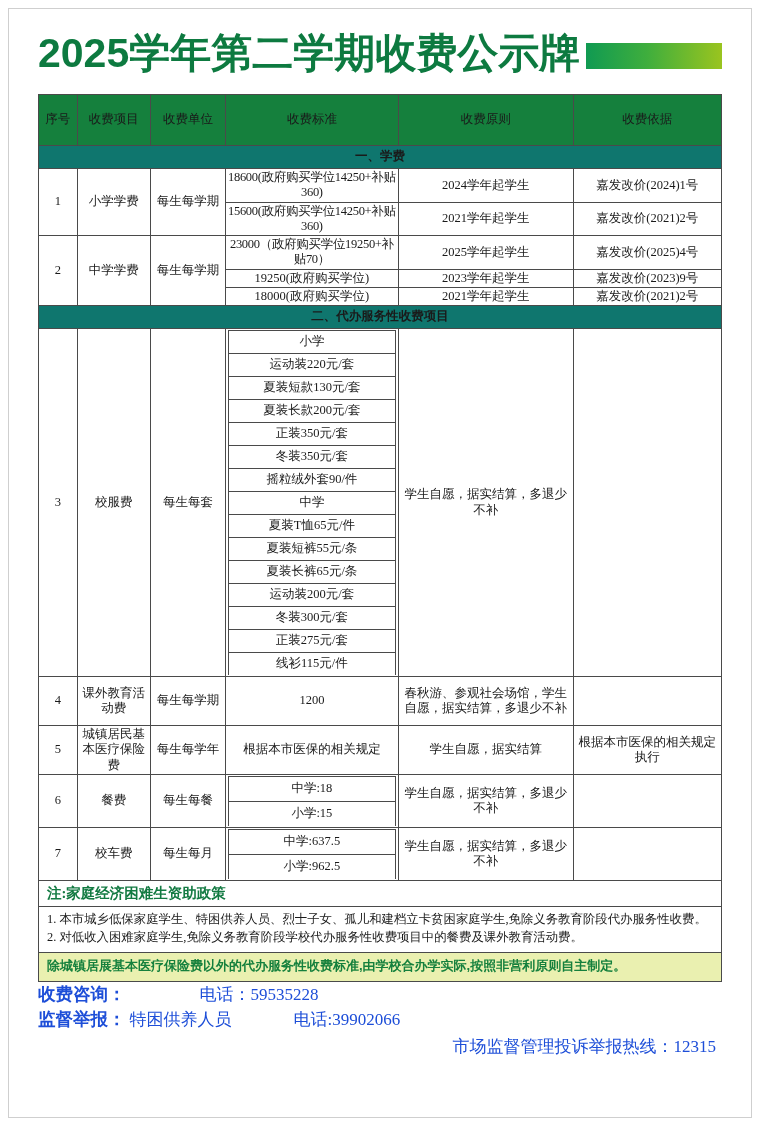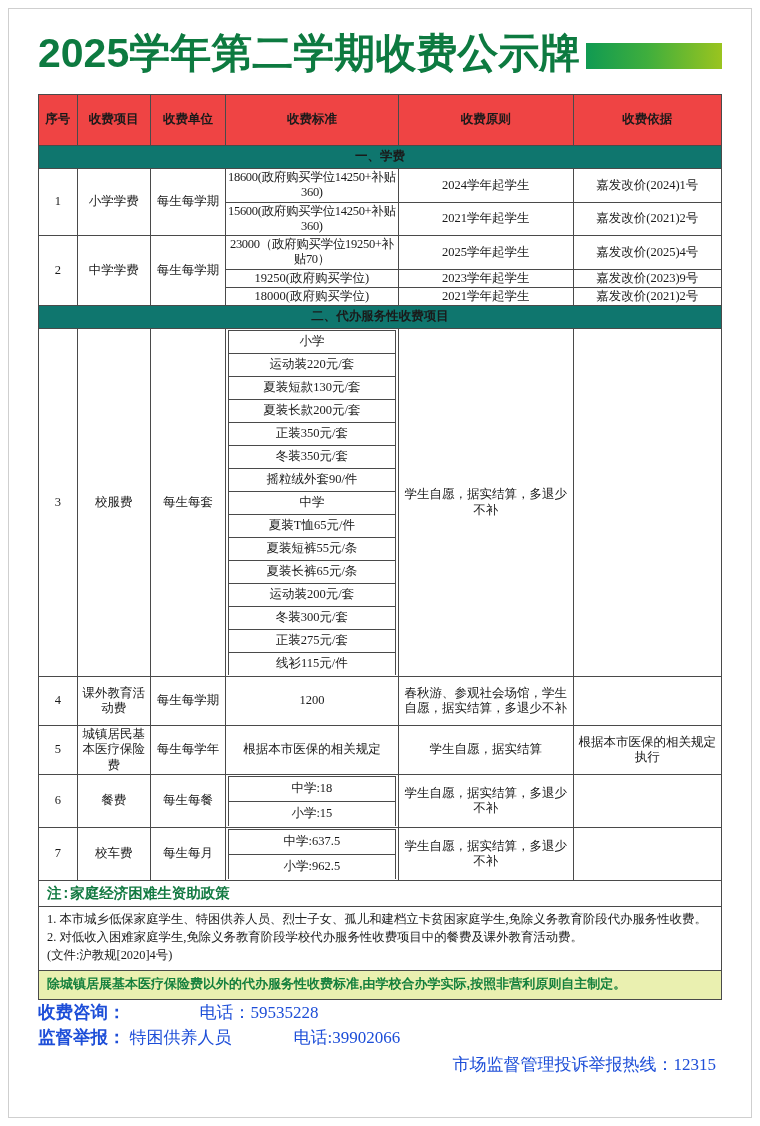--- a/index.html
+++ b/index.html
@@ -65,23 +65,23 @@
     border:1px solid #4a4a4a;
     padding:1px 2px;
     text-align:center;
     vertical-align:middle;
     font-size:12.5px;
     line-height:1.22;
     color:#1a1a1a;
     word-break:break-all;
   }
   thead th{
-    background:#ef4444;
+    background:#15803d;
     font-family:"Liberation Sans","DejaVu Sans",sans-serif;
-    font-weight:bold;
+    font-weight:normal;
     font-size:15px;
     line-height:1.15;
     height:48px;
     color:#111;
   }
   .sec-row td{
     text-align:left;
     font-family:"Liberation Sans","DejaVu Sans",sans-serif;
     font-weight:bold;
     font-size:14.5px;
@@ -119,21 +119,21 @@
     height:20px;
     text-align:center;
   }
   .sub tr:last-child td{border-bottom:0;}
   td.nopad{padding:0;}
 
   
   .notes-head{
     border:1px solid #4a4a4a;
     border-top:0;
-    font-family:Liberation Mono, monospace;
+    font-family:Liberation Serif, serif;
     font-weight:bold;
     font-size:14.5px;
     color:#137a42;
     padding:3px 8px;
     box-sizing:border-box;
   }
   .notes-body{
     border:1px solid #4a4a4a;
     border-top:0;
     padding:4px 8px 5px 8px;
@@ -373,21 +373,20 @@
           <td class="prin">学生自愿，据实结算，多退少不补</td>
           <td class="base"></td>
         </tr>
       </tbody>
     </table>
 
     <div class="notes-head">注:家庭经济困难生资助政策</div>
     <div class="notes-body">
       <p>1. 本市城乡低保家庭学生、特困供养人员、烈士子女、孤儿和建档立卡贫困家庭学生,免除义务教育阶段代办服务性收费。</p>
       <p>2. 对低收入困难家庭学生,免除义务教育阶段学校代办服务性收费项目中的餐费及课外教育活动费。</p>
-      <p>(文件:沪教规[2020]4号)</p>
     </div>
 
     <div class="highlight">
       <p>除城镇居展基本医疗保险费以外的代办服务性收费标准,由学校合办学实际,按照非营利原则自主制定。</p>
     </div>
 
     <div class="footer">
       <div class="f-line">
         <span class="f-label">收费咨询：</span>
         <span class="sp1"></span>

